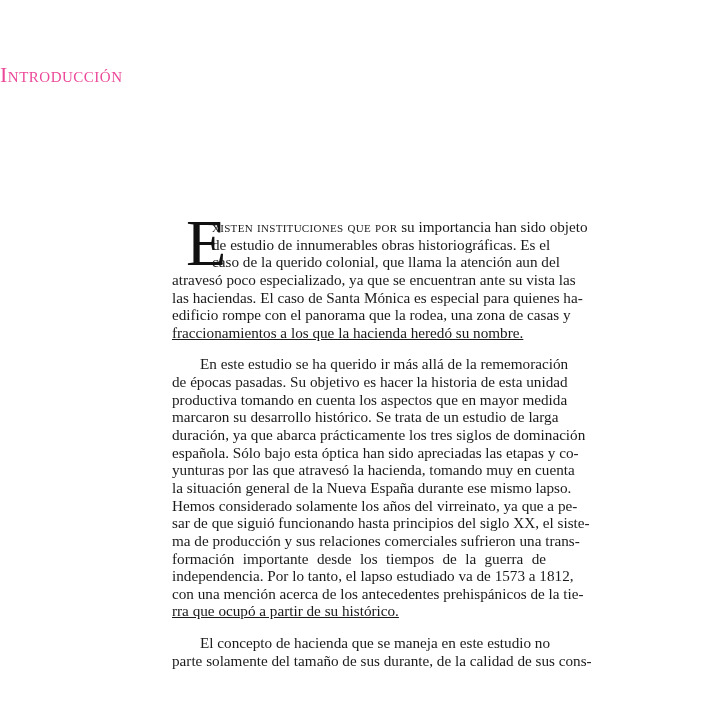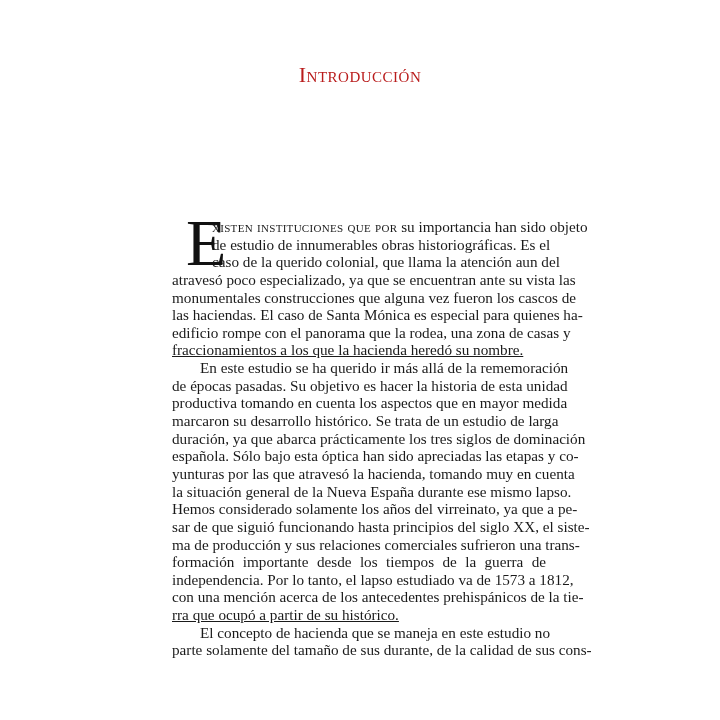--- a/index.html
+++ b/index.html
@@ -2,50 +2,49 @@
 <html><head>
 <meta charset="utf-8">
 <style>
   html, body { margin: 0; padding: 0; background: #ffffff; }
   body { width: 720px; height: 720px; position: relative; overflow: hidden; }
   .page {
     position: absolute; left: 0; top: 0; width: 720px; height: 720px; background: #fff;
     font-family: "Liberation Serif", "DejaVu Serif", serif; color: #1a1a1a;
   }
   .title {
-    position: absolute; left: 0; right: 0; top: 62px; text-align: center;
-    font-size: 22px; letter-spacing: 0.5px; font-variant: small-caps; color: #b91c1c;
+    position: absolute; left: 0; right: 0; top: 62px; text-align: left;
+    font-size: 22px; letter-spacing: 0.5px; font-variant: small-caps; color: #ec4899;
   }
   .body {
     position: absolute; left: 172px; top: 218px; width: 374px;
     font-size: 15.2px; line-height: 17.65px;
   }
   .line { display: block; white-space: nowrap; text-align: justify; text-align-last: justify; height: 17.65px; }
   .line.last { text-align-last: left; text-decoration: underline; }
-  .line.indent { padding-left: 28px; }
+  .line.indent { padding-left: 28px; margin-top: 14px; }
   .dropcap {
     position: absolute; left: 14px; top: -3px; font-size: 66px; line-height: 56px; color: #111;
   }
   .dcwrap { padding-left: 40px; }
   .sc { font-variant: small-caps; text-transform: lowercase; letter-spacing: 0.3px; }
 </style>
 </head>
 <body>
 
 <div class="page">
   <div class="title">Introducción</div>
 
   <div class="body">
     <div style="position:relative;">
       <span class="dropcap">E</span>
       <span class="line dcwrap"><span class="sc">XISTEN INSTITUCIONES QUE POR</span><span> su importancia han sido objeto</span></span>
       <span class="line dcwrap">de estudio de innumerables obras historiográficas. Es el</span>
       <span class="line dcwrap">caso de la querido colonial, que llama la atención aun del</span>
       <span class="line">atravesó poco especializado, ya que se encuentran ante su vista las</span>
-      <span class="line">monumentales construcciones que alguna vez fueron los cascos de</span>
       <span class="line">las haciendas. El caso de Santa Mónica es especial para quienes ha-</span>
       <span class="line">edificio rompe con el panorama que la rodea, una zona de casas y</span>
       <span class="line last">fraccionamientos a los que la hacienda heredó su nombre.</span>
     </div>
 
     <div>
       <span class="line indent">En este estudio se ha querido ir más allá de la rememoración</span>
       <span class="line">de épocas pasadas. Su objetivo es hacer la historia de esta unidad</span>
       <span class="line">productiva tomando en cuenta los aspectos que en mayor medida</span>
       <span class="line">marcaron su desarrollo histórico. Se trata de un estudio de larga</span>

